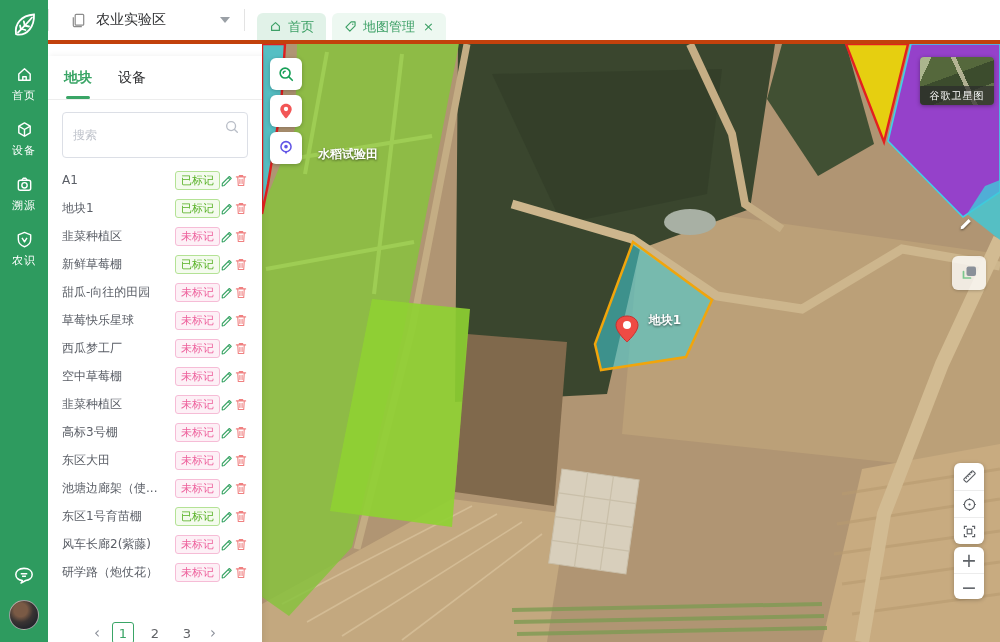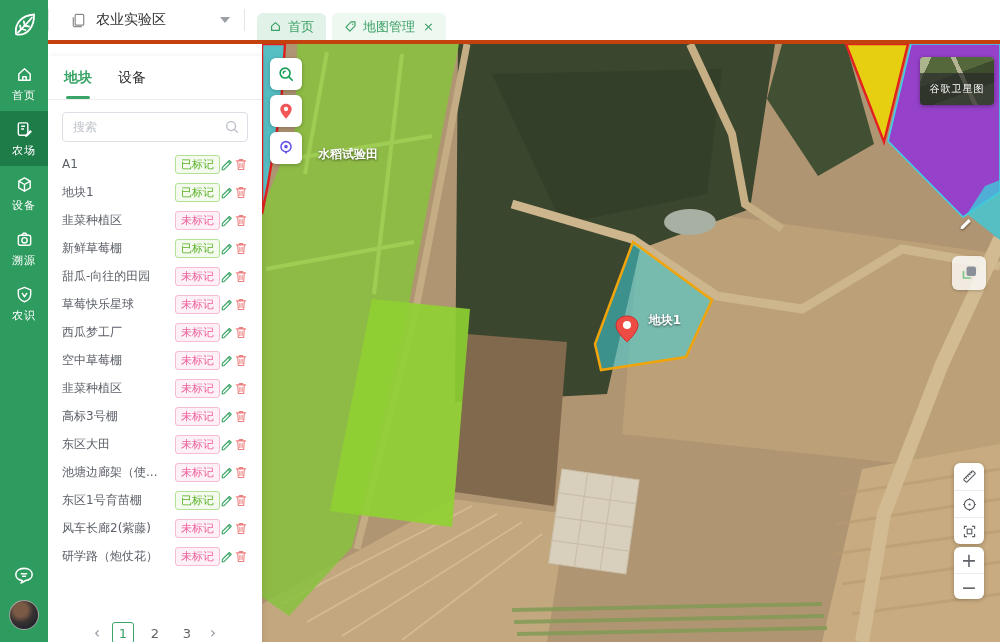--- a/index.html
+++ b/index.html
@@ -39,21 +39,21 @@
 
   
   .panel { position:absolute; left:48px; top:56px; width:214px; height:598px; background:#fff;
     z-index:20; box-shadow:2px 0 6px rgba(0,0,0,.07); display:flex; flex-direction:column; }
   .ptabs { display:flex; gap:26px; padding:13px 16px 0; border-bottom:1px solid #ededed; height:44px; }
   .ptab { font-size:14px; color:#303133; padding-bottom:10px; position:relative; cursor:pointer; }
   .ptab.active { color:#3aa566; font-weight:bold; }
   .ptab.active::after { content:""; position:absolute; left:2px; right:2px; bottom:0;
     height:3px; background:#3aa566; border-radius:2px; }
   .searchbox { margin:12px 14px 6px; position:relative; }
-  .search-input { width:100%; height:30px; border:1px solid #dcdfe6; border-radius:4px;
+  .search-input { width:100%; height:46px; border:1px solid #dcdfe6; border-radius:4px;
     padding:0 28px 0 10px; font-size:12px; color:#606266; outline:none;
     font-family:"DejaVu Sans","Liberation Sans",sans-serif; }
   .search-input::placeholder { color:#c0c4cc; }
   .searchbox svg { position:absolute; right:8px; top:7px; }
   .plot-list { flex:1; padding:2px 0; overflow:hidden; }
   .plot-row { height:28px; display:flex; align-items:center; padding:0 14px; cursor:pointer; }
   .plot-name { flex:1; font-size:12px; color:#5a5e66; white-space:nowrap; overflow:hidden; }
   .badge { font-size:11px; line-height:1; padding:3px 5px; border-radius:3px; border:1px solid; }
   .badge.marked { color:#56b024; border-color:#b4e295; background:#f4fbee; }
   .badge.unmarked { color:#ed5f9b; border-color:#f6bcd6; background:#fdf0f6; }
@@ -75,21 +75,21 @@
     box-shadow:0 1px 4px rgba(0,0,0,.25); display:flex; align-items:center; justify-content:center;
     cursor:pointer; }
   .thumb { position:absolute; left:658px; top:13px; width:74px; height:48px; border-radius:4px;
     overflow:hidden; box-shadow:0 1px 4px rgba(0,0,0,.35); cursor:pointer; }
   .thumb-img { position:absolute; inset:0;
     background:
       linear-gradient(115deg, rgba(180,190,150,.9) 0 12%, transparent 12% 14%),
       linear-gradient(65deg, transparent 0 55%, rgba(205,200,170,.8) 55% 60%, transparent 60%),
       linear-gradient(160deg, #55683c 0 40%, #3c4c2d 40% 70%, #61724a 70%);
   }
-  .thumb-bar { position:absolute; left:0; right:0; bottom:0; height:32px;
+  .thumb-bar { position:absolute; left:0; right:0; bottom:0; height:19px;
     background:rgba(45,45,45,.72); color:#fff; font-size:10px; display:flex;
     align-items:center; justify-content:center; letter-spacing:1px; }
   .layers-btn { position:absolute; left:690px; top:212px; width:34px; height:34px;
     background:rgba(255,255,255,.78); border-radius:6px; display:flex; align-items:center;
     justify-content:center; cursor:pointer; box-shadow:0 1px 3px rgba(0,0,0,.2); }
   .tool-col { position:absolute; left:692px; top:419px; width:30px; background:#fff;
     border-radius:6px; box-shadow:0 1px 4px rgba(0,0,0,.25); overflow:hidden; }
   .tool-cell { height:27px; display:flex; align-items:center; justify-content:center; cursor:pointer; }
   .tool-cell + .tool-cell { border-top:1px solid #ececec; }
   .zoom-col { position:absolute; left:692px; top:503px; width:30px; background:#fff;
@@ -111,28 +111,20 @@
     </svg>
   </div>
   <div class="nav">
     <div class="nav-item">
       <svg width="19" height="19" viewBox="0 0 20 20" fill="none" stroke="#fff" stroke-width="1.5" stroke-linejoin="round">
         <path d="M4 9.5 L10 4 L16 9.5 V16 H4 Z"></path>
           <path d="M8.2 16 v-3.6 h3.6 V16"></path>
       </svg>
       <span class="nav-label">首页</span>
     </div>
-    <div class="nav-item active">
-      <svg width="19" height="19" viewBox="0 0 20 20" fill="none" stroke="#fff" stroke-width="1.5" stroke-linejoin="round">
-        <rect x="3.5" y="3" width="10" height="13" rx="1.5"></rect>
-        <path d="M6.5 6.5 h4 M6.5 9.5 h3"></path>
-        <path d="M11 15.5 l5 -5 1.8 1.8 -5 5 -2.3 .5 z" fill="#fff" stroke="none"></path>
-      </svg>
-      <span class="nav-label">农场</span>
-    </div>
     <div class="nav-item">
       <svg width="19" height="19" viewBox="0 0 20 20" fill="none" stroke="#fff" stroke-width="1.5" stroke-linejoin="round">
         <path d="M10 3 L16 6.5 V13.5 L10 17 L4 13.5 V6.5 Z"></path>
           <path d="M4 6.5 L10 10 L16 6.5 M10 10 V17"></path>
       </svg>
       <span class="nav-label">设备</span>
     </div>
     <div class="nav-item">
       <svg width="19" height="19" viewBox="0 0 20 20" fill="none" stroke="#fff" stroke-width="1.5" stroke-linejoin="round">
         <rect x="3.5" y="5.5" width="13" height="10.5" rx="2"></rect>

